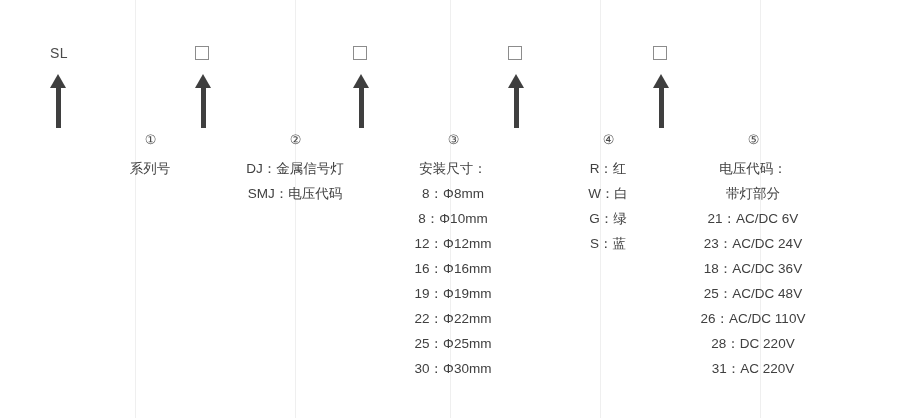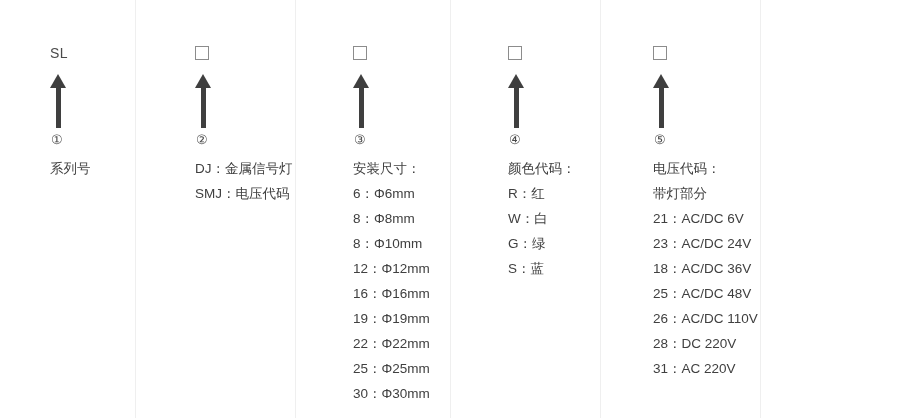--- a/index.html
+++ b/index.html
@@ -11,20 +11,21 @@
     height: 418px;
     background: #ffffff;
     font-family: "Liberation Sans", sans-serif;
     color: #3a3a3a;
     overflow: hidden;
   }
   .diagram {
     position: relative;
     width: 823px;
     height: 418px;
+    text-align: center;
   }
   .column {
     position: absolute;
     top: 0;
     width: 200px;
   }
   .code-box {
     height: 34px;
     display: flex;
     align-items: center;
@@ -129,42 +130,40 @@
         <div class="code-box" style="margin-top: 36px;">
           <span class="sq"></span>
         </div>
         <div class="arrow">
           <div class="shaft"></div>
           <div class="head"></div>
         </div>
         <div class="num">③</div>
         <div class="lines">
           <div class="line">安装尺寸：</div>
-          <div class="line">6：Φ6mm</div>
           <div class="line">8：Φ8mm</div>
           <div class="line">8：Φ10mm</div>
           <div class="line">12：Φ12mm</div>
           <div class="line">16：Φ16mm</div>
           <div class="line">19：Φ19mm</div>
           <div class="line">22：Φ22mm</div>
           <div class="line">25：Φ25mm</div>
           <div class="line">30：Φ30mm</div>
         </div>
       </div>
       <div class="column" style="left: 508px;">
         <div class="code-box" style="margin-top: 36px;">
           <span class="sq"></span>
         </div>
         <div class="arrow">
           <div class="shaft"></div>
           <div class="head"></div>
         </div>
         <div class="num">④</div>
         <div class="lines">
-          <div class="line">颜色代码：</div>
           <div class="line">R：红</div>
           <div class="line">W：白</div>
           <div class="line">G：绿</div>
           <div class="line">S：蓝</div>
         </div>
       </div>
       <div class="column" style="left: 653px;">
         <div class="code-box" style="margin-top: 36px;">
           <span class="sq"></span>
         </div>

